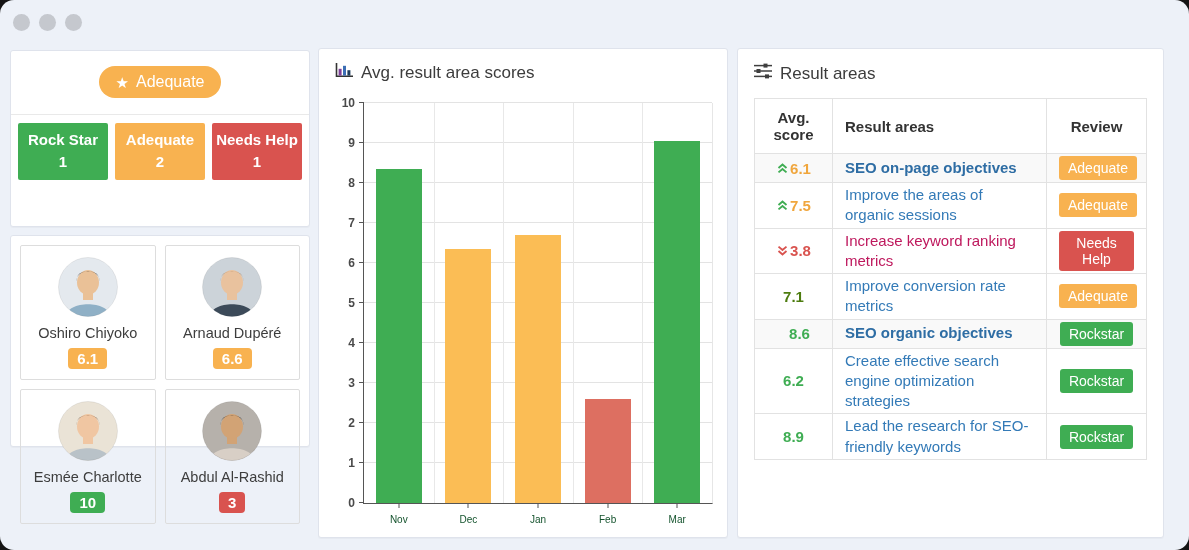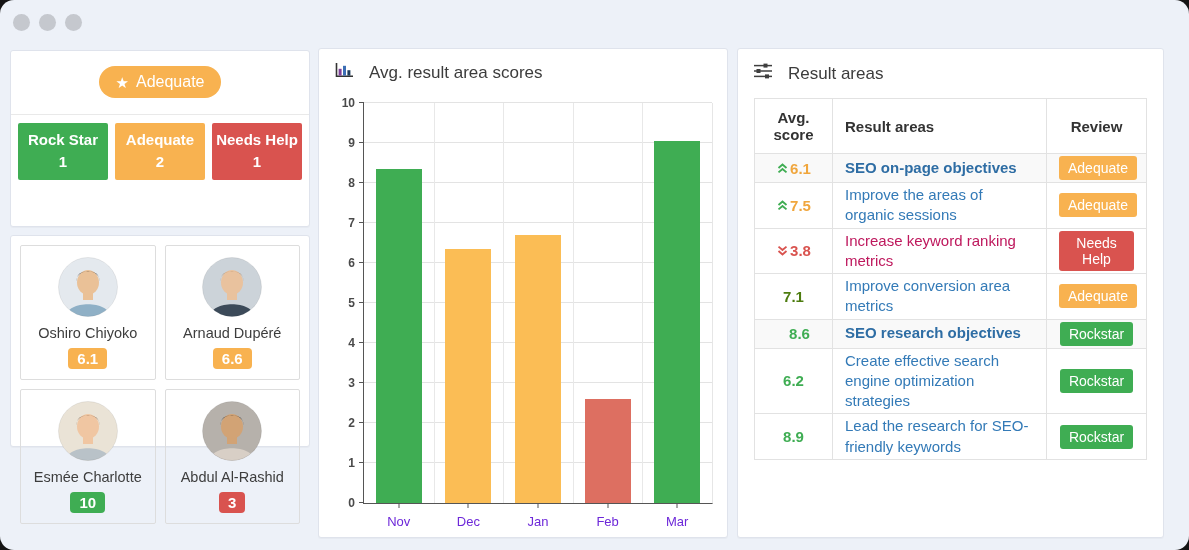--- a/index.html
+++ b/index.html
@@ -2,21 +2,21 @@
 <html><head>
 <meta charset="utf-8">
 <style>
   html,body{margin:0;padding:0;background:#141414;font-family:"Liberation Sans","DejaVu Sans",sans-serif;}
   .window{position:relative;width:1189px;height:550px;background:#edf1f8;border-radius:14px;overflow:hidden;}
   
   .dots{position:absolute;top:14px;left:13px;display:flex;gap:9px;}
   .dot{width:17px;height:17px;border-radius:50%;background:#c5c8ce;}
   
   .panel{position:absolute;background:#fff;border:1px solid #dfe3ec;border-radius:3px;box-shadow:0 1px 1px rgba(0,0,0,.03);box-sizing:border-box;}
-  .panel-title{display:flex;align-items:center;gap:16px;padding:14px 16px 10px;font-size:17px;color:#3c3c3c;}
+  .panel-title{display:flex;align-items:center;gap:8px;padding:14px 16px 10px;font-size:17px;color:#3c3c3c;}
   
   #team-panel{left:10px;top:50px;width:300px;height:177px;}
   .team-header{padding:15px 10px 16px;text-align:center;border-bottom:1px solid #e9e9e9;}
   .team-title{font-size:20px;color:#3d3d3d;font-weight:400;margin:0 0 12px 0;}
   .team-badge{display:inline-flex;align-items:center;gap:7px;color:#fff;font-size:16px;padding:7px 17px;border-radius:18px;}
   .star{font-size:15px;line-height:1;}
   .summary-row{display:flex;gap:7px;padding:8px 7px;}
   .summary-box{flex:1;color:#fff;text-align:center;padding:6px 2px 7px;border-radius:2px;font-weight:bold;font-size:15px;line-height:1.45;}
   .summary-count{display:block;}
   
@@ -26,21 +26,21 @@
   .member-score{display:inline-block;color:#fff;font-weight:bold;font-size:15px;padding:2px 9px;border-radius:4px;}
   
   #chart-panel{left:318px;top:48px;width:410px;height:490px;}
   #chart-area{position:relative;margin:10px 14px 0 44px;height:400px;border-left:1px solid #555;border-bottom:1px solid #555;border-right:1px solid #e6e6e6;background:#fff;}
   .gridline-h{position:absolute;left:0;right:0;height:1px;background:#e3e3e3;}
   .gridline-v{position:absolute;top:0;bottom:0;width:1px;background:#e8e8e8;}
   .bar{position:absolute;bottom:0;width:46px;transform:translateX(-50%);}
   .ytick{position:absolute;right:100%;width:5px;height:1px;background:#555;}
   .ylabel{position:absolute;right:calc(100% + 9px);transform:translateY(50%);font-size:12px;font-weight:600;color:#4a4a4a;}
   .xtick{position:absolute;top:100%;width:1px;height:5px;background:#555;transform:translateX(-50%);}
-  .xlabel{position:absolute;top:calc(100% + 11px);transform:translateX(-50%);font-size:13px;color:#6d28d9;}
+  .xlabel{position:absolute;top:calc(100% + 11px);transform:translateX(-50%);font-size:10px;color:#14532d;}
   
   #results-panel{left:737px;top:48px;width:427px;height:490px;}
   .ra-table{border-collapse:collapse;width:calc(100% - 32px);margin:4px 16px;font-size:15px;table-layout:fixed;}
   .ra-table th,.ra-table td{border:1px solid #e2e2e2;padding:2px 12px;vertical-align:middle;}
   .ra-table th{color:#333;font-weight:bold;text-align:left;padding-top:10px;padding-bottom:10px;}
   .col-score{width:78px;}
   .col-review{width:100px;}
   th.center,td.center{text-align:center;}
   tr.shaded td{background:#f9f9f9;}
   td.score-cell{text-align:center;font-weight:bold;white-space:nowrap;}
@@ -262,26 +262,26 @@
           <tr>
             <td class="score-cell"><svg width="13" height="13" viewBox="0 0 13 13" fill="none" stroke="#d9534f" stroke-width="1.9">
                 <path d="M2.5 2.6 L6.5 6 L10.5 2.6"></path>
                 <path d="M2.5 7 L6.5 10.4 L10.5 7"></path>
               </svg><span style="color: rgb(217, 83, 79);">3.8</span></td>
             <td><a class="ra-link" href="#" style="color: #be185d; font-weight: 400;">Increase keyword ranking metrics</a></td>
             <td class="center"><span class="badge" style="background: rgb(217, 83, 79);">Needs Help</span></td>
           </tr>
           <tr>
             <td class="score-cell"><span style="color: #4d7c0f;">7.1</span></td>
-            <td><a class="ra-link" href="#" style="color: rgb(51, 122, 183); font-weight: 400;">Improve conversion area metrics</a></td>
+            <td><a class="ra-link" href="#" style="color: rgb(51, 122, 183); font-weight: 400;">Improve conversion rate metrics</a></td>
             <td class="center"><span class="badge" style="background: rgb(248, 178, 80);">Adequate</span></td>
           </tr>
           <tr class="shaded">
             <td class="score-cell"><span style="color: rgb(63, 173, 83); margin-left: 12px;">8.6</span></td>
-            <td><a class="ra-link" href="#" style="color: rgb(46, 109, 164); font-weight: bold;">SEO research objectives</a></td>
+            <td><a class="ra-link" href="#" style="color: rgb(46, 109, 164); font-weight: bold;">SEO organic objectives</a></td>
             <td class="center"><span class="badge" style="background: rgb(63, 173, 83);">Rockstar</span></td>
           </tr>
           <tr>
             <td class="score-cell"><span style="color: rgb(63, 173, 83);">6.2</span></td>
             <td><a class="ra-link" href="#" style="color: rgb(51, 122, 183); font-weight: 400;">Create effective search engine optimization strategies</a></td>
             <td class="center"><span class="badge" style="background: rgb(63, 173, 83);">Rockstar</span></td>
           </tr>
           <tr>
             <td class="score-cell"><span style="color: rgb(63, 173, 83);">8.9</span></td>
             <td><a class="ra-link" href="#" style="color: rgb(51, 122, 183); font-weight: 400;">Lead the research for SEO-friendly keywords</a></td>

